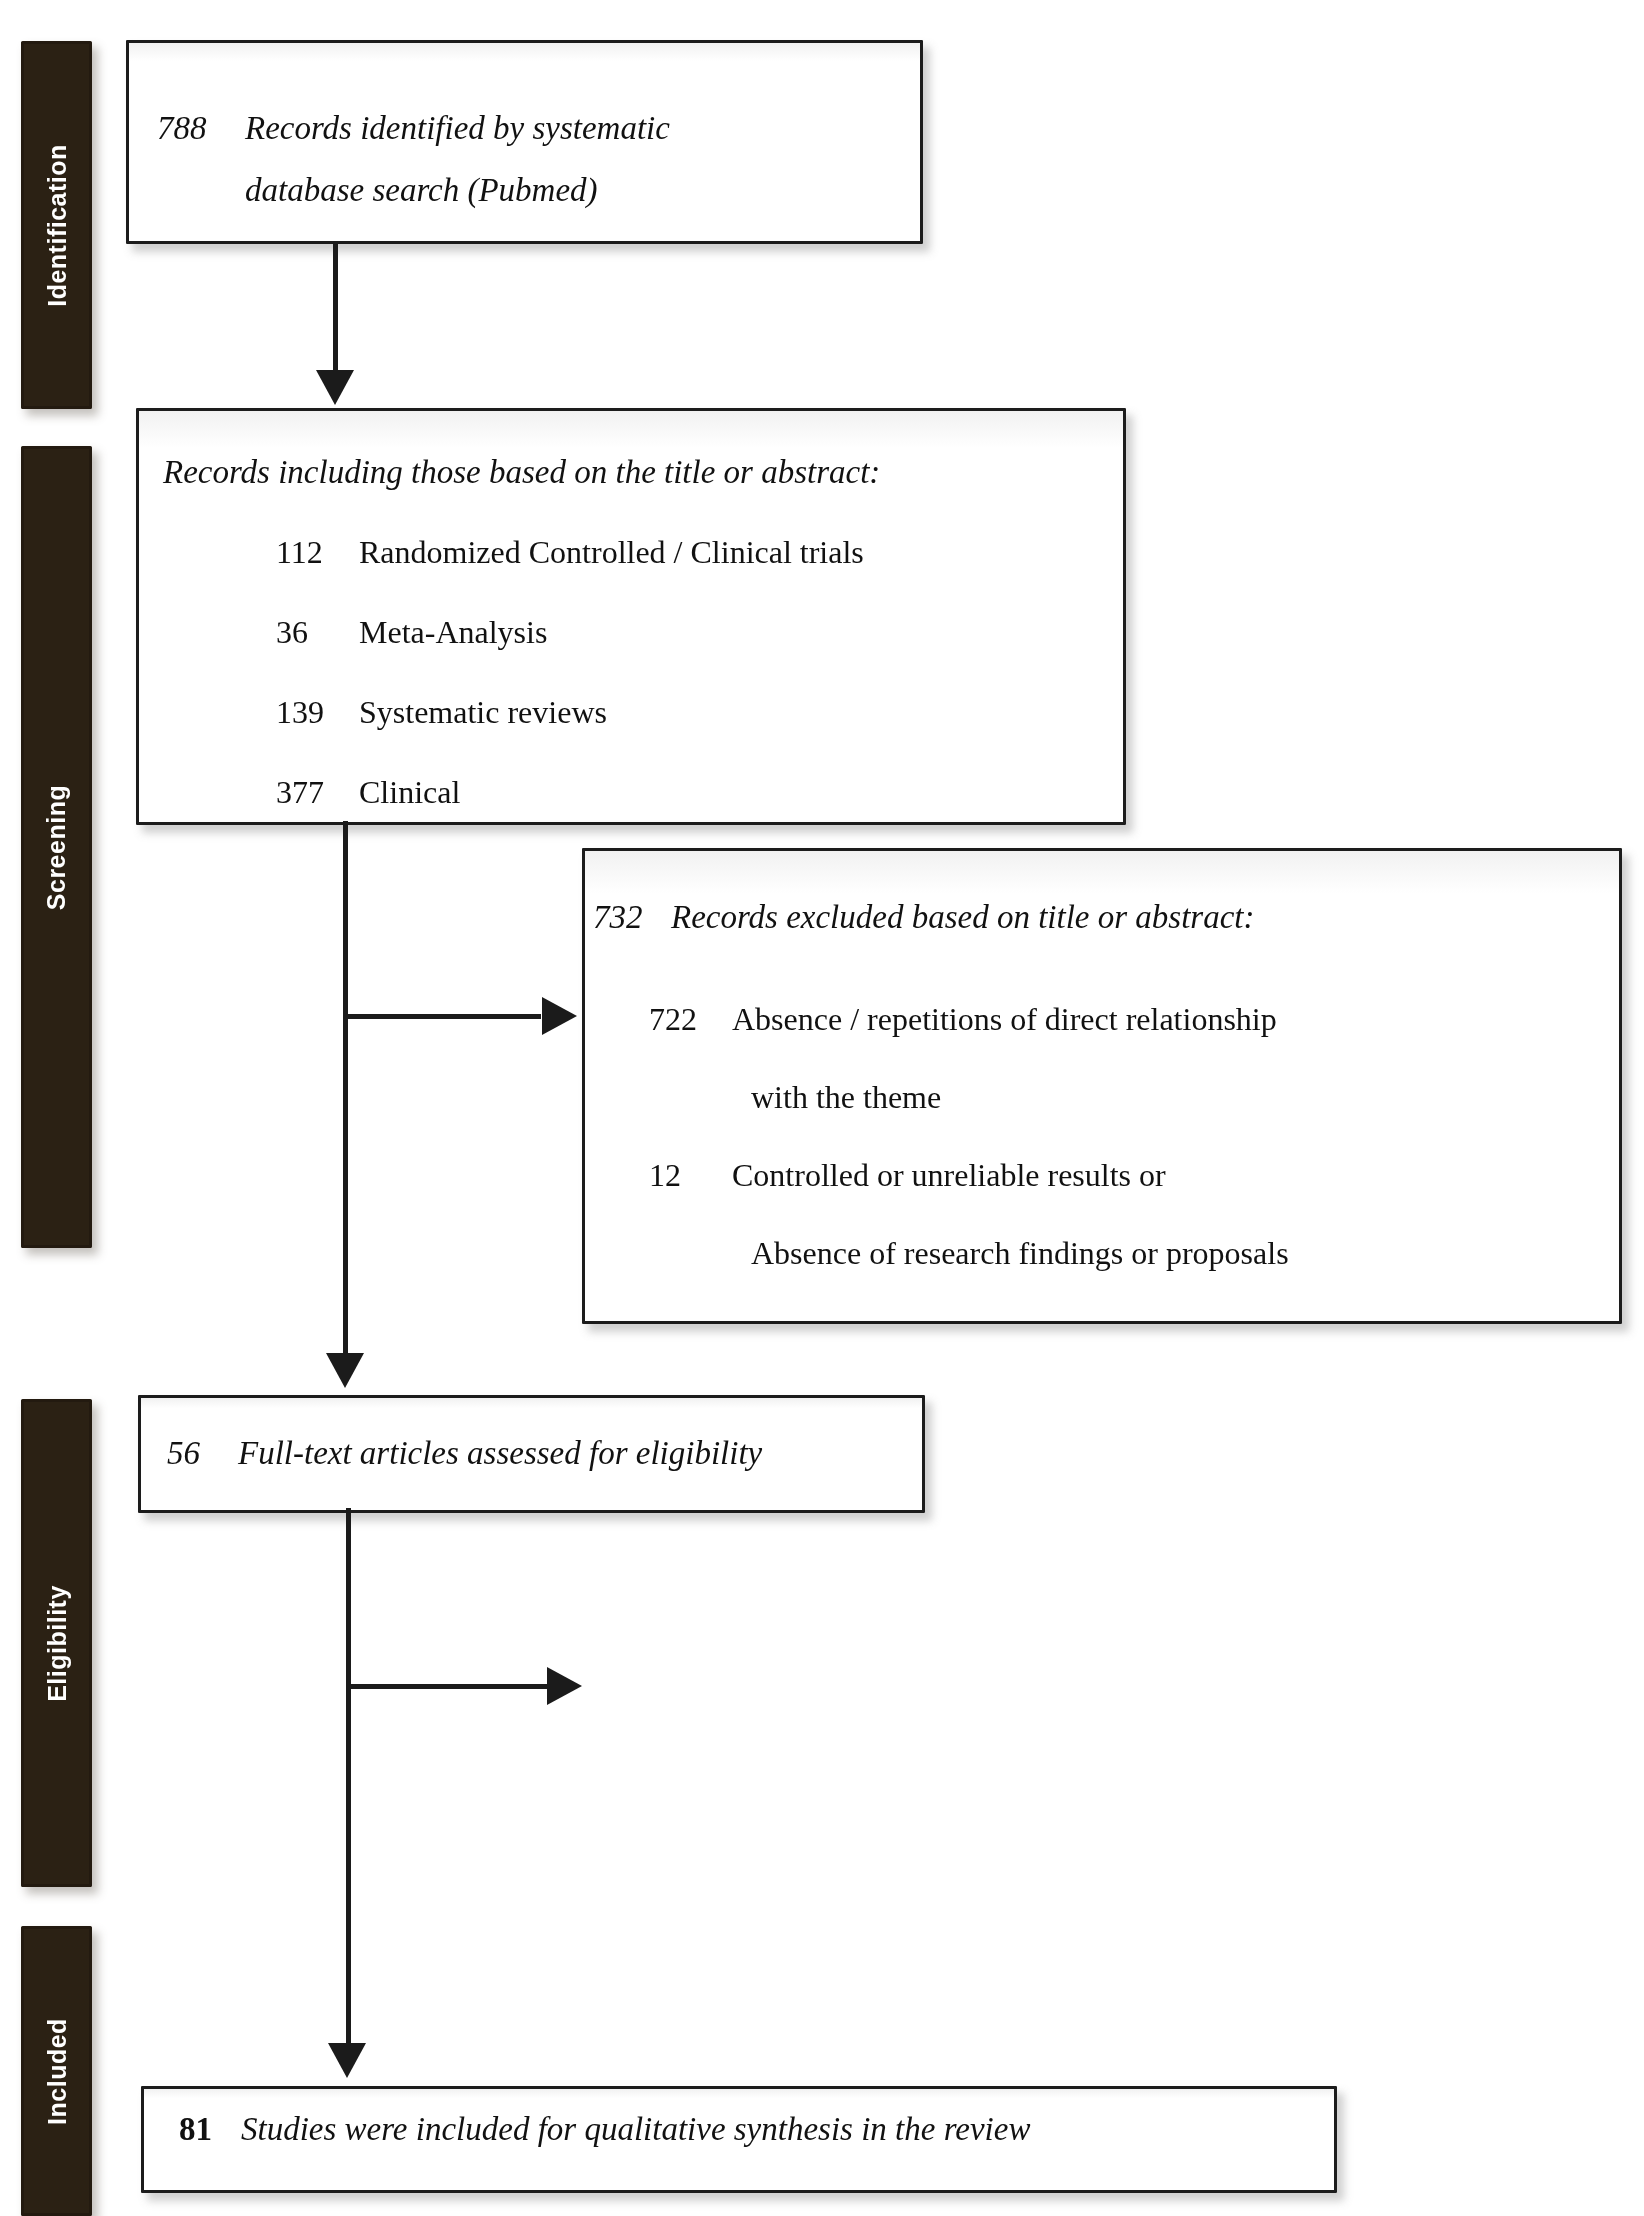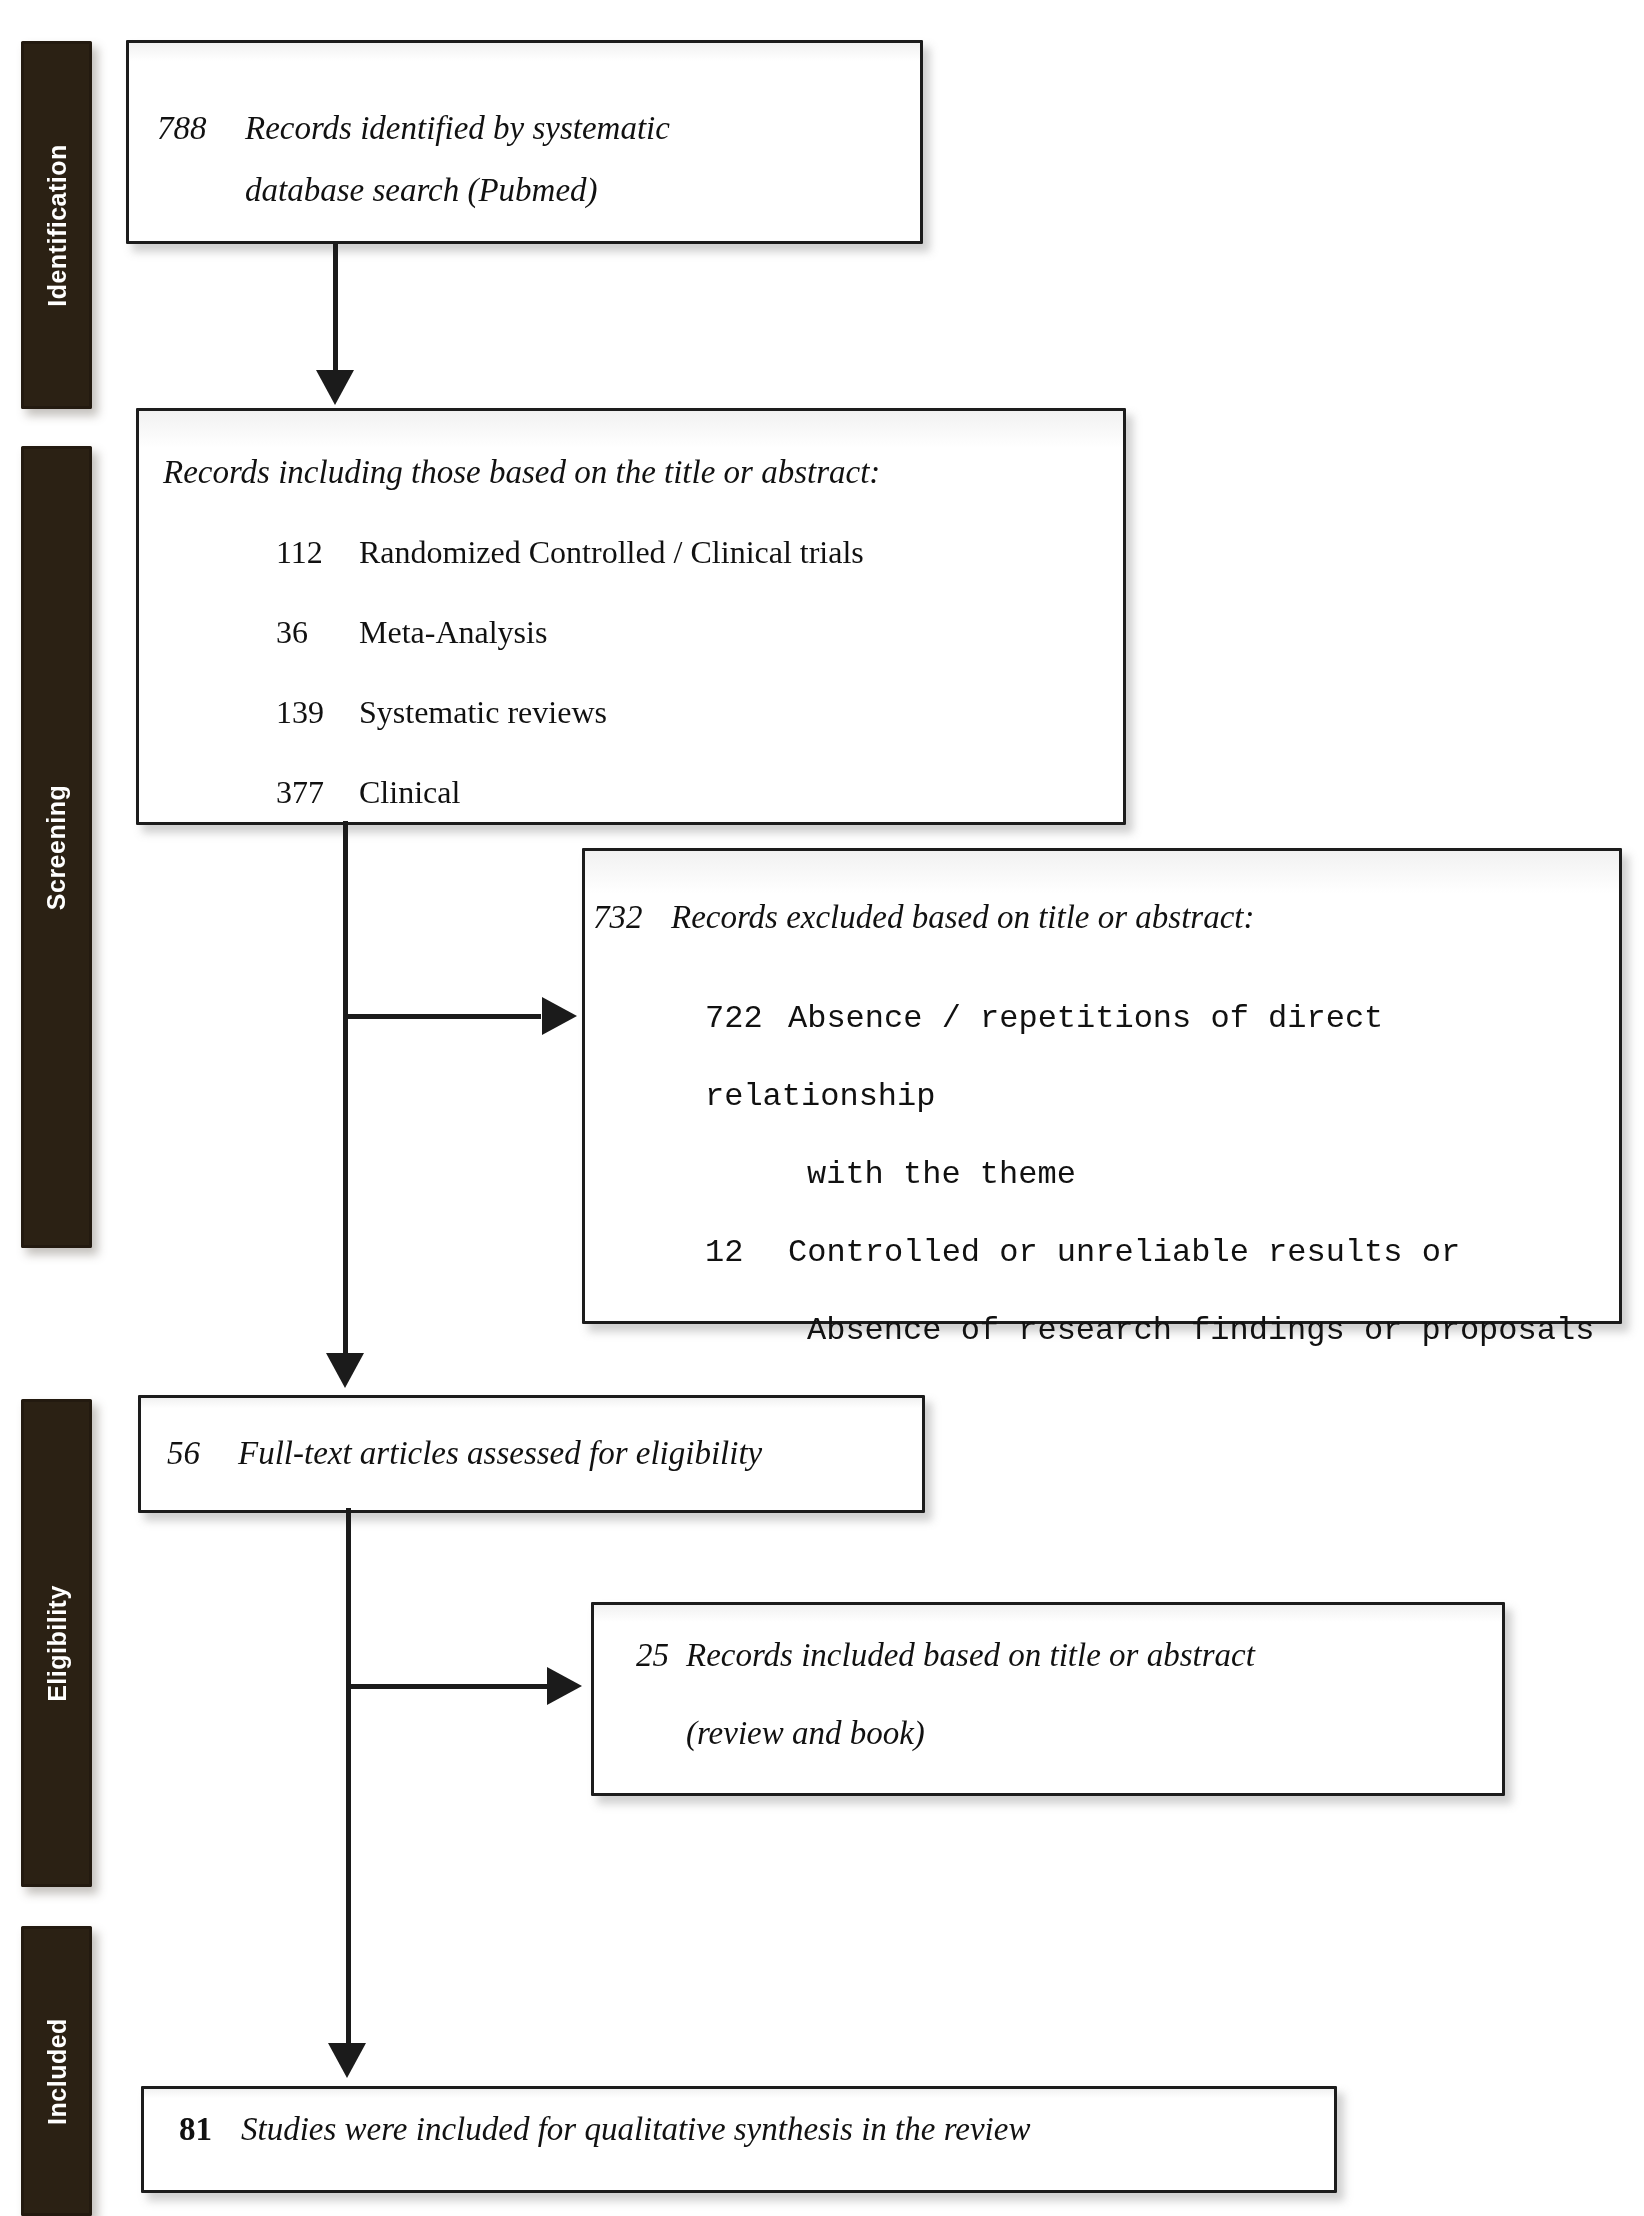--- a/index.html
+++ b/index.html
@@ -69,21 +69,21 @@
   
   #box-screened .content { padding-top: 21.4px; line-height: 80px; }
   #box-screened .hdr { padding-left: 24px; }
   #box-screened .list { padding-left: 137px; }
   #box-screened .list .num { width: 83px; }
 
   
   #box-excluded .content { padding-top: 27px; line-height: 78px; }
   #box-excluded .hdr { padding-left: 8px; margin-bottom: 24px; }
   #box-excluded .hdr .num { width: 78px; }
-  #box-excluded .item { padding-left: 120px; font-family: Liberation Mono, monospace; }
+  #box-excluded .item { padding-left: 64px; }
   #box-excluded .item .num { width: 83px; }
   #box-excluded .cont { padding-left: 102px; }
 
   
   #box-fulltext .content { padding: 16px 16px 0 26px; line-height: 78px; }
   #box-fulltext .num { width: 71px; }
 
   
   #box-abstract .content { padding: 11.3px 16px 0 42px; line-height: 78px; }
   #box-abstract .num { width: 50px; }
@@ -171,26 +171,20 @@
       </div>
     </div>
   </div>
 
   <div class="fbox" id="box-fulltext">
     <div class="content italic-line">
       <div><span class="num">56</span><span>Full-text articles assessed for eligibility</span></div>
     </div>
   </div>
 
-  <div class="fbox" id="box-abstract">
-    <div class="content italic-line">
-      <div><span class="num">25</span><span>Records included based on title or abstract</span></div>
-      <div class="line2">(review and book)</div>
-    </div>
-  </div>
 
   <div class="fbox" id="box-final">
     <div class="content italic-line">
       <div><span class="num">81</span><span>Studies were included for qualitative synthesis in the review</span></div>
     </div>
   </div>
 
   <div class="vline" id="a1-line"></div>
   <div class="head-down" id="a1-head"></div>
 

